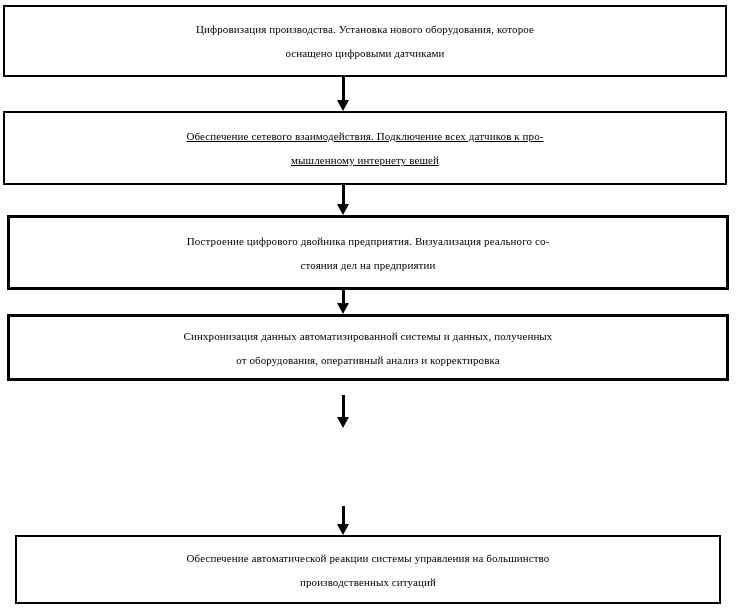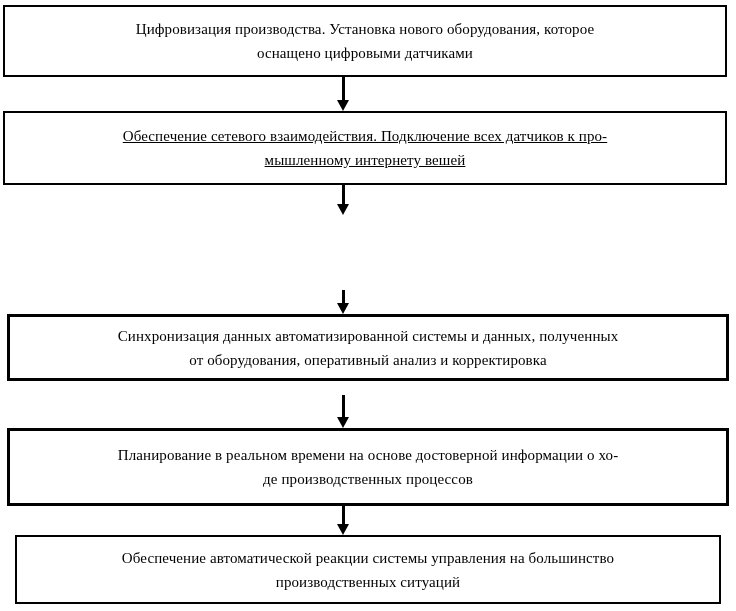--- a/index.html
+++ b/index.html
@@ -24,21 +24,21 @@
     background: #ffffff;
     border: 2px solid #000000;
     display: flex;
     align-items: center;
     justify-content: center;
   }
   .node-text {
     display: block;
     width: 100%;
     text-align: center;
-    font-size: 15px;
+    font-size: 11px;
     line-height: 24px;
     letter-spacing: 0.1px;
     padding: 0 14px;
     box-sizing: border-box;
     white-space: pre-line;
   }
   
   #node-1 { left: 3px;  top: 5px;   width: 724px; height: 72px;  border-width: 2px; }
   #node-2 { left: 3px;  top: 111px; width: 724px; height: 74px;  border-width: 2px; text-decoration: underline; }
   #node-3 { left: 7px;  top: 215px; width: 722px; height: 75px;  border-width: 3px; }
@@ -105,40 +105,40 @@
   <div class="node" id="node-2">
     <span class="node-text">Обеспечение сетевого взаимодействия. Подключение всех датчиков к про-
 мышленному интернету вешей</span>
   </div>
 
   <div class="connector" id="conn-2">
     <div class="stem"></div>
     <div class="head"></div>
   </div>
 
+  <div class="node" id="node-3">
+    <span class="node-text">Построение цифрового двойника предприятия. Визуализация реального со-
+стояния дел на предприятии</span>
+  </div>
 
   <div class="connector" id="conn-3">
     <div class="stem"></div>
     <div class="head"></div>
   </div>
 
   <div class="node" id="node-4">
     <span class="node-text">Синхронизация данных автоматизированной системы и данных, полученных
 от оборудования, оперативный анализ и корректировка</span>
   </div>
 
   <div class="connector" id="conn-4">
     <div class="stem"></div>
     <div class="head"></div>
   </div>
 
-  <div class="node" id="node-5">
-    <span class="node-text">Планирование в реальном времени на основе достоверной информации о хо-
-де производственных процессов</span>
-  </div>
 
   <div class="connector" id="conn-5">
     <div class="stem"></div>
     <div class="head"></div>
   </div>
 
   <div class="node" id="node-6">
     <span class="node-text">Обеспечение автоматической реакции системы управления на большинство
 производственных ситуаций</span>
   </div>

